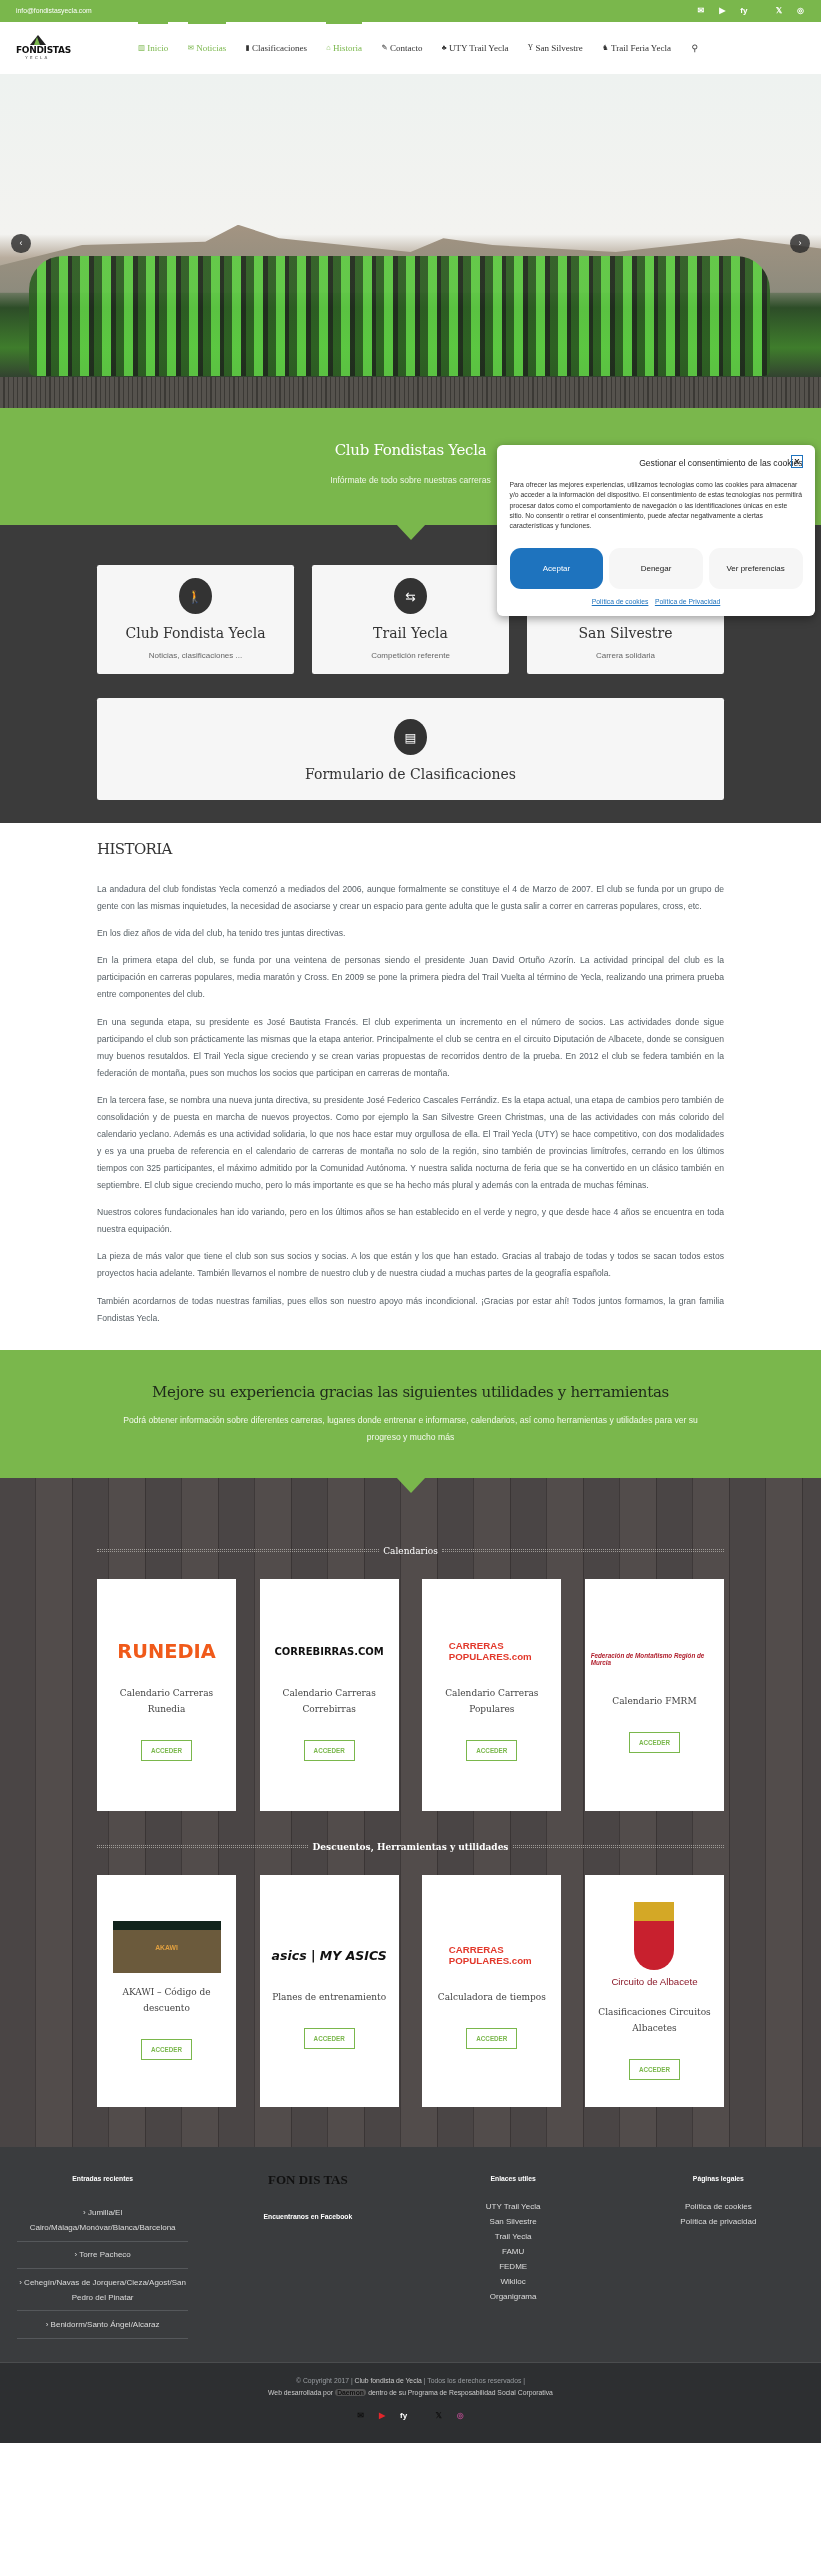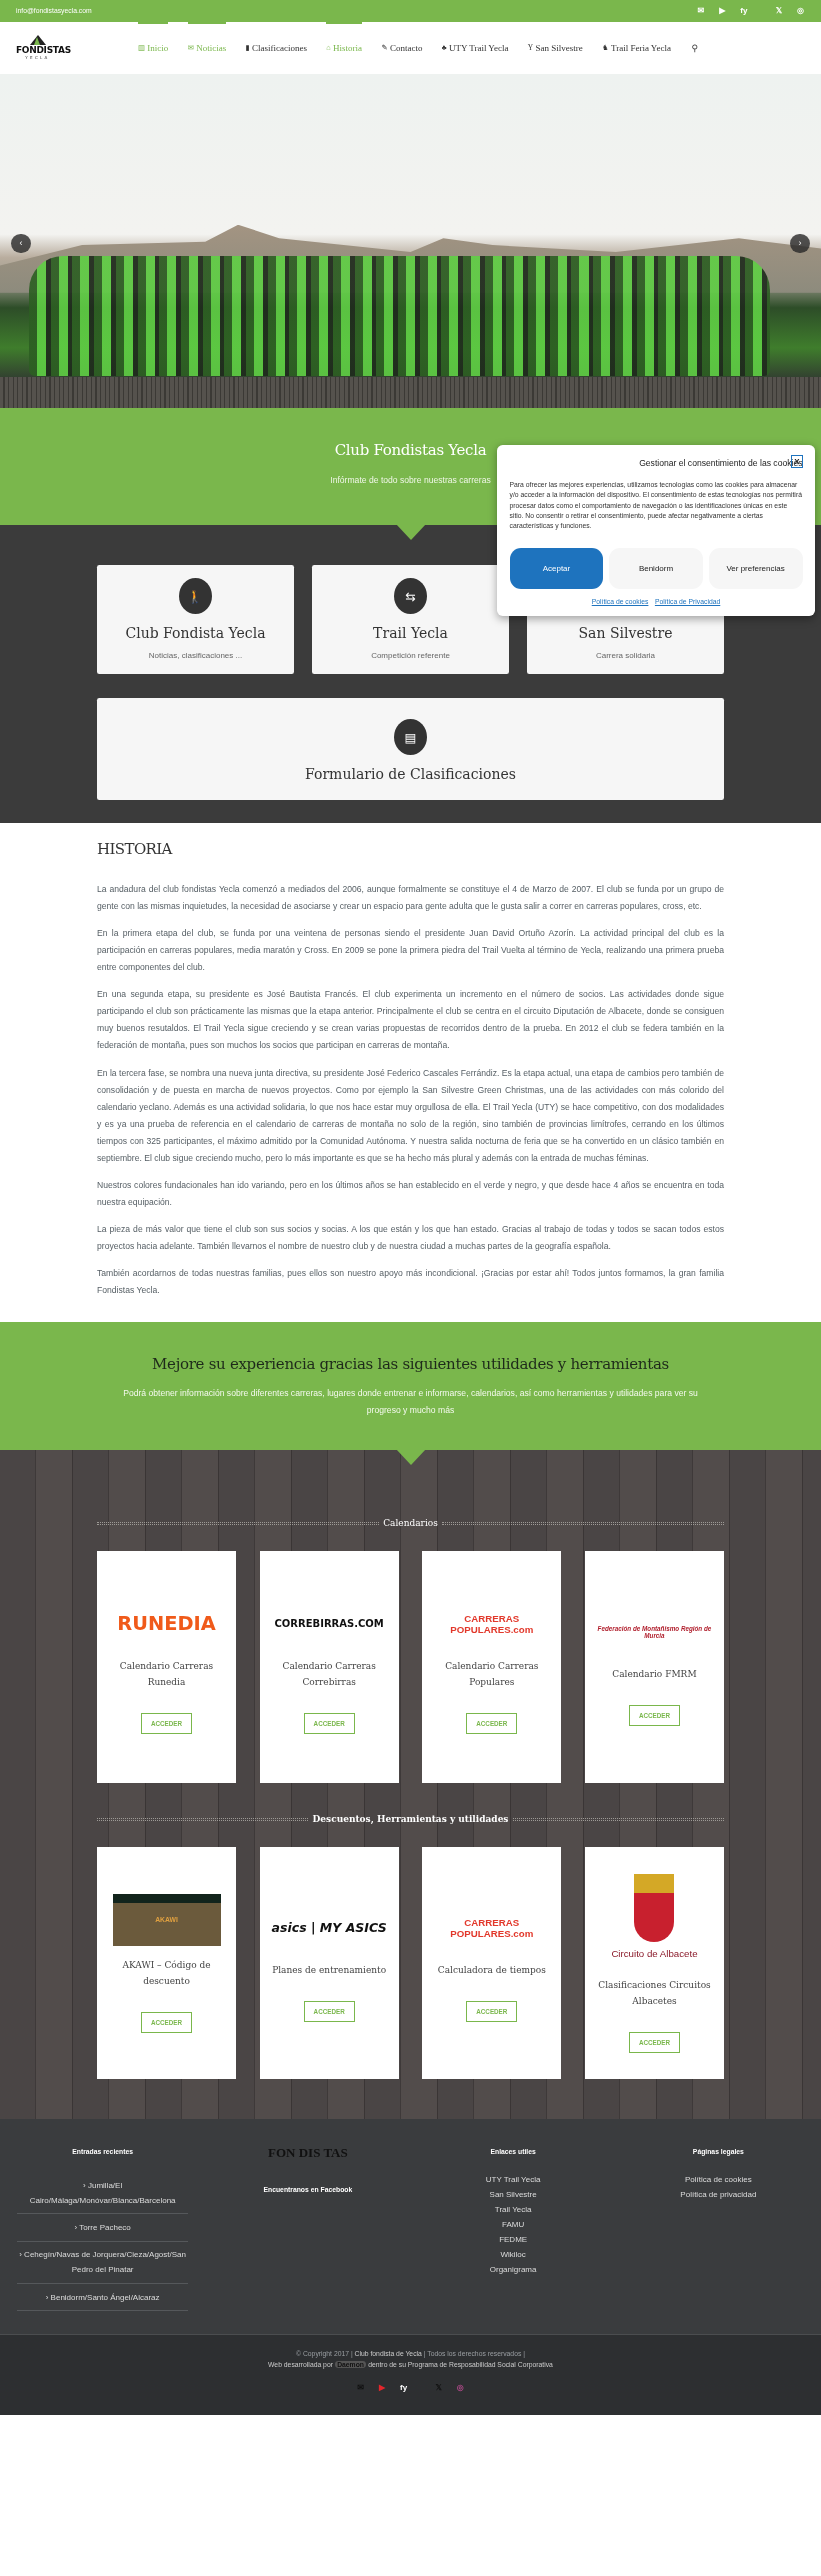--- a/index.html
+++ b/index.html
@@ -45,21 +45,21 @@
   .historia h2 + p { margin-top: 23px; }
   .banner2 { height: 128px; padding-top: 33px; }
   .banner2 h2 { font-family: "DejaVu Serif", serif; font-weight: normal; color: #1e2a1a; font-size: 15px; letter-spacing: -0.3px; }
   .banner2 p { color: #f4faee; font-size: 8.6px; line-height: 17px; margin: 11.4px auto 0; width: 582px; }
   .wood { background: repeating-linear-gradient(90deg, #4a4545 0 35px, #3e3939 35px 36px, #524c4b 36px 72px, #3a3535 72px 73px); padding: 68px 0 40px; }
   .divider-title { width: 627px; margin: 0 auto; display: flex; align-items: center; gap: 4.6px; }
   .divider-title .line { flex: 1; height: 2.9px; border-top: 0.6px dotted #9d9a96; border-bottom: 0.6px dotted #9d9a96; }
   .divider-title span { font-family: "DejaVu Serif", serif; color: #fff; font-size: 9px; white-space: nowrap; }
   .tiles { width: 627px; margin: 23px auto 0; display: grid; grid-template-columns: repeat(4, 139px); justify-content: space-between; }
   .tile { background: #fff; height: 232px; display: flex; flex-direction: column; align-items: center; justify-content: center; padding: 5.7px; }
-  .tile .logoimg { height: 46px; display: flex; align-items: center; justify-content: center; font-weight: bold; text-align: center; }
+  .tile .logoimg { height: 46px; display: flex; align-items: center; justify-content: center; font-weight: bold; text-align: left; }
   .tile h4 { font-family: "DejaVu Serif", serif; font-weight: normal; font-size: 9px; color: #444; text-align: center; line-height: 16px; margin: 11.4px 5.7px 23px; }
   .tile .btn { border: 0.6px solid #7ab74c; color: #7ab74c; font-size: 6.3px; font-weight: bold; width: 26px; height: 21px; width: 51px; display: flex; align-items: center; justify-content: center; }
   .tiles + .divider-title { margin-top: 31px; font-weight: bold; }
   .footer { background: #3a3c3e; padding: 28.5px 0 23px; display: grid; grid-template-columns: 1fr 1fr 1fr 1fr; text-align: center; color: #ddd; border-bottom: 0.6px solid #4b4d4f; }
   .footer h5 { font-size: 6.8px; font-weight: bold; color: #fff; margin-bottom: 17px; }
   .footer .recent a { display: block; padding: 5.7px 0; border-bottom: 0.6px solid #55585b; margin: 0 17px; font-size: 8px; line-height: 15px; }
   .footer .links a { display: block; font-size: 8px; line-height: 15px; }
   .fb-logo { font-family: Liberation Serif, serif; font-weight: bold; color: #111; font-size: 13px; line-height: 9.7px; margin-bottom: 28.5px; }
   .bottombar { background: #2d2f31; text-align: center; padding: 14.3px 0 23px; color: #ccc; font-size: 6.8px; }
   .bottombar .muted { color: #9a9ea2; }
@@ -167,20 +167,21 @@
   </div>
   <a class="feat-card feat-wide" style="display:block;padding-top:21.7px">
     <div class="circle">▤</div>
     <h3>Formulario de Clasificaciones</h3>
   </a>
 </div>
 
 <div class="historia">
   <h2>HISTORIA</h2>
   <p>La andadura del club fondistas Yecla comenzó a mediados del 2006, aunque formalmente se constituye el 4 de Marzo de 2007. El club se funda por un grupo de gente con las mismas inquietudes, la necesidad de asociarse y crear un espacio para gente adulta que le gusta salir a correr en carreras populares, cross, etc.</p>
+  <p>En los diez años de vida del club, ha tenido tres juntas directivas.</p>
   <p>En la primera etapa del club, se funda por una veintena de personas siendo el presidente Juan David Ortuño Azorín. La actividad principal del club es la participación en carreras populares, media maratón y Cross. En 2009 se pone la primera piedra del Trail Vuelta al término de Yecla, realizando una primera prueba entre componentes del club.</p>
   <p>En una segunda etapa, su presidente es José Bautista Francés. El club experimenta un incremento en el número de socios. Las actividades donde sigue participando el club son prácticamente las mismas que la etapa anterior. Principalmente el club se centra en el circuito Diputación de Albacete, donde se consiguen muy buenos resutaldos. El Trail Yecla sigue creciendo y se crean varias propuestas de recorridos dentro de la prueba. En 2012 el club se federa también en la federación de montaña, pues son muchos los socios que participan en carreras de montaña.</p>
   <p>En la tercera fase, se nombra una nueva junta directiva, su presidente José Federico Cascales Ferrándiz. Es la etapa actual, una etapa de cambios pero también de consolidación y de puesta en marcha de nuevos proyectos. Como por ejemplo la San Silvestre Green Christmas, una de las actividades con más colorido del calendario yeclano. Además es una actividad solidaria, lo que nos hace estar muy orgullosa de ella. El Trail Yecla (UTY) se hace competitivo, con dos modalidades y es ya una prueba de referencia en el calendario de carreras de montaña no solo de la región, sino también de provincias limítrofes, cerrando en los últimos tiempos con 325 participantes, el máximo admitido por la Comunidad Autónoma. Y nuestra salida nocturna de feria que se ha convertido en un clásico también en septiembre. El club sigue creciendo mucho, pero lo más importante es que se ha hecho más plural y además con la entrada de muchas féminas.</p>
   <p>Nuestros colores fundacionales han ido variando, pero en los últimos años se han establecido en el verde y negro, y que desde hace 4 años se encuentra en toda nuestra equipación.</p>
   <p>La pieza de más valor que tiene el club son sus socios y socias. A los que están y los que han estado. Gracias al trabajo de todas y todos se sacan todos estos proyectos hacia adelante. También llevarnos el nombre de nuestro club y de nuestra ciudad a muchas partes de la geografía española.</p>
   <p>También acordarnos de todas nuestras familias, pues ellos son nuestro apoyo más incondicional. ¡Gracias por estar ahí! Todos juntos formamos, la gran familia Fondistas Yecla.</p>
 </div>
 
 <div class="green-banner banner2">
   <h2>Mejore su experiencia gracias las siguientes utilidades y herramientas</h2>
@@ -297,21 +298,21 @@
 </div>
 
 <div class="cookie">
   <div class="head">
     <h6>Gestionar el consentimiento de las cookies</h6>
     <span class="close">X</span>
   </div>
   <p>Para ofrecer las mejores experiencias, utilizamos tecnologías como las cookies para almacenar y/o acceder a la información del dispositivo. El consentimiento de estas tecnologías nos permitirá procesar datos como el comportamiento de navegación o las identificaciones únicas en este sitio. No consentir o retirar el consentimiento, puede afectar negativamente a ciertas características y funciones.</p>
   <div class="btns">
     <div class="accept">Aceptar</div>
-    <div>Benidorm</div>
+    <div>Denegar</div>
     <div>Ver preferencias</div>
   </div>
   <div class="policy">
     <a>Política de cookies</a>
     <a>Política de Privacidad</a>
   </div>
 </div>
 
 
 </body></html>

